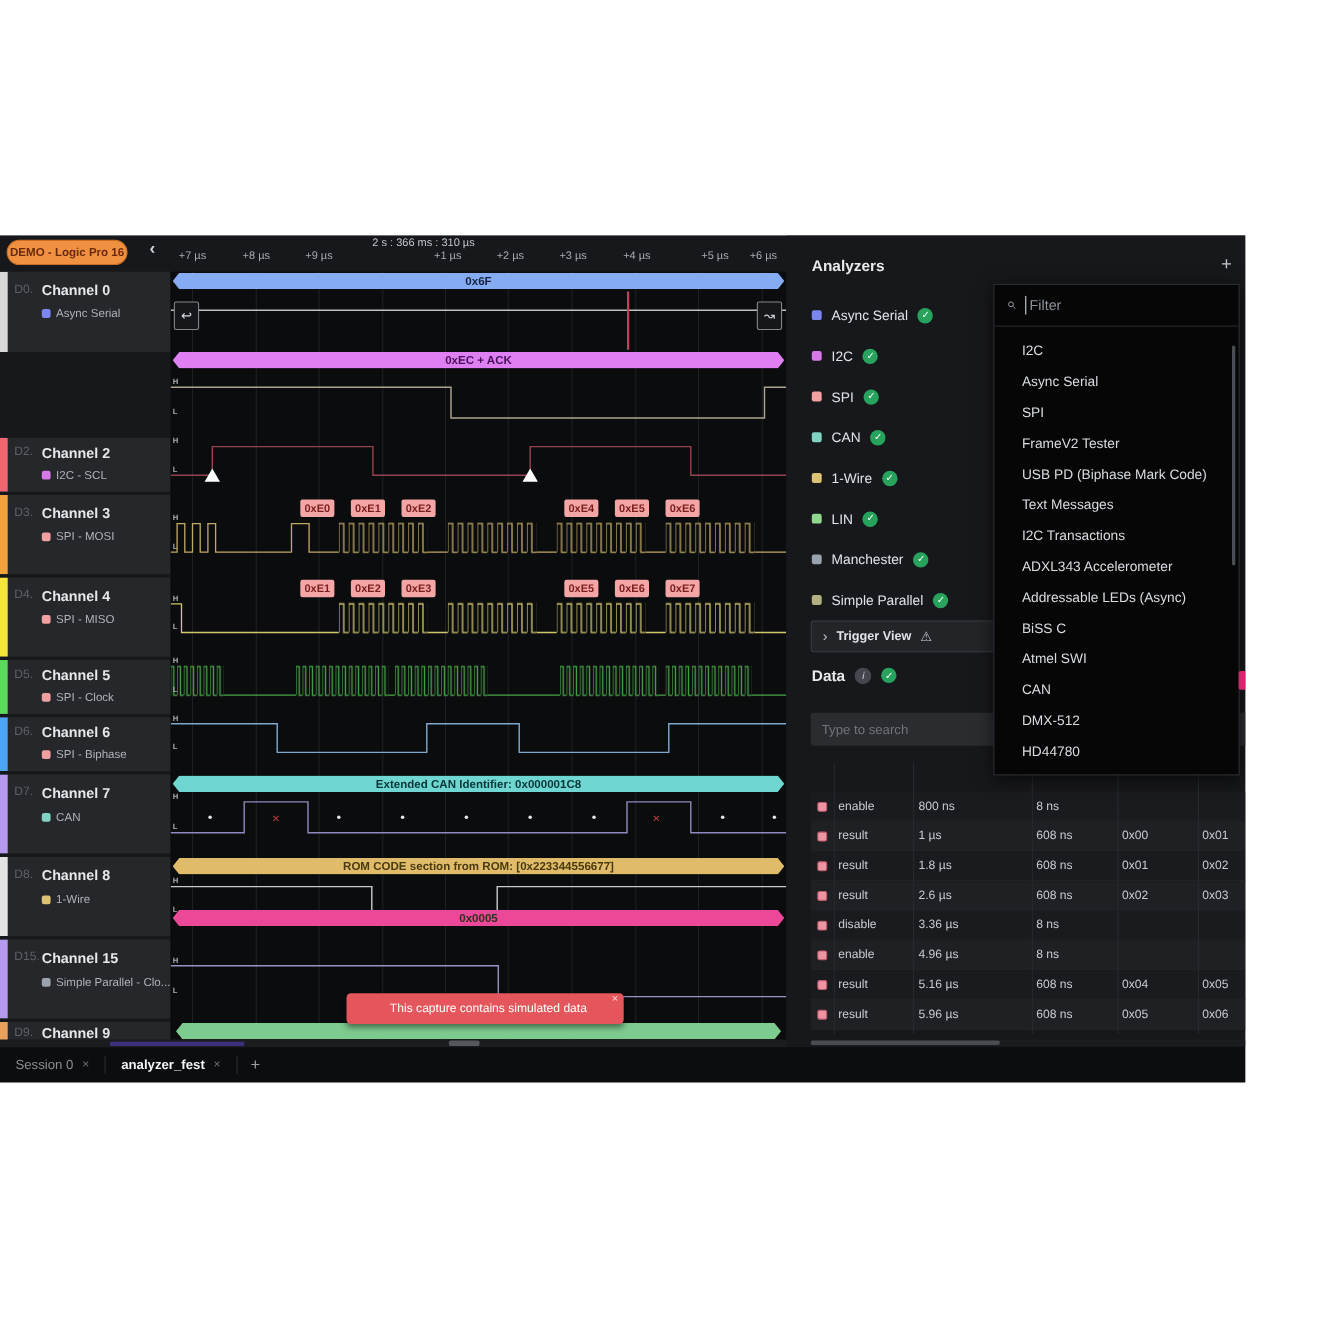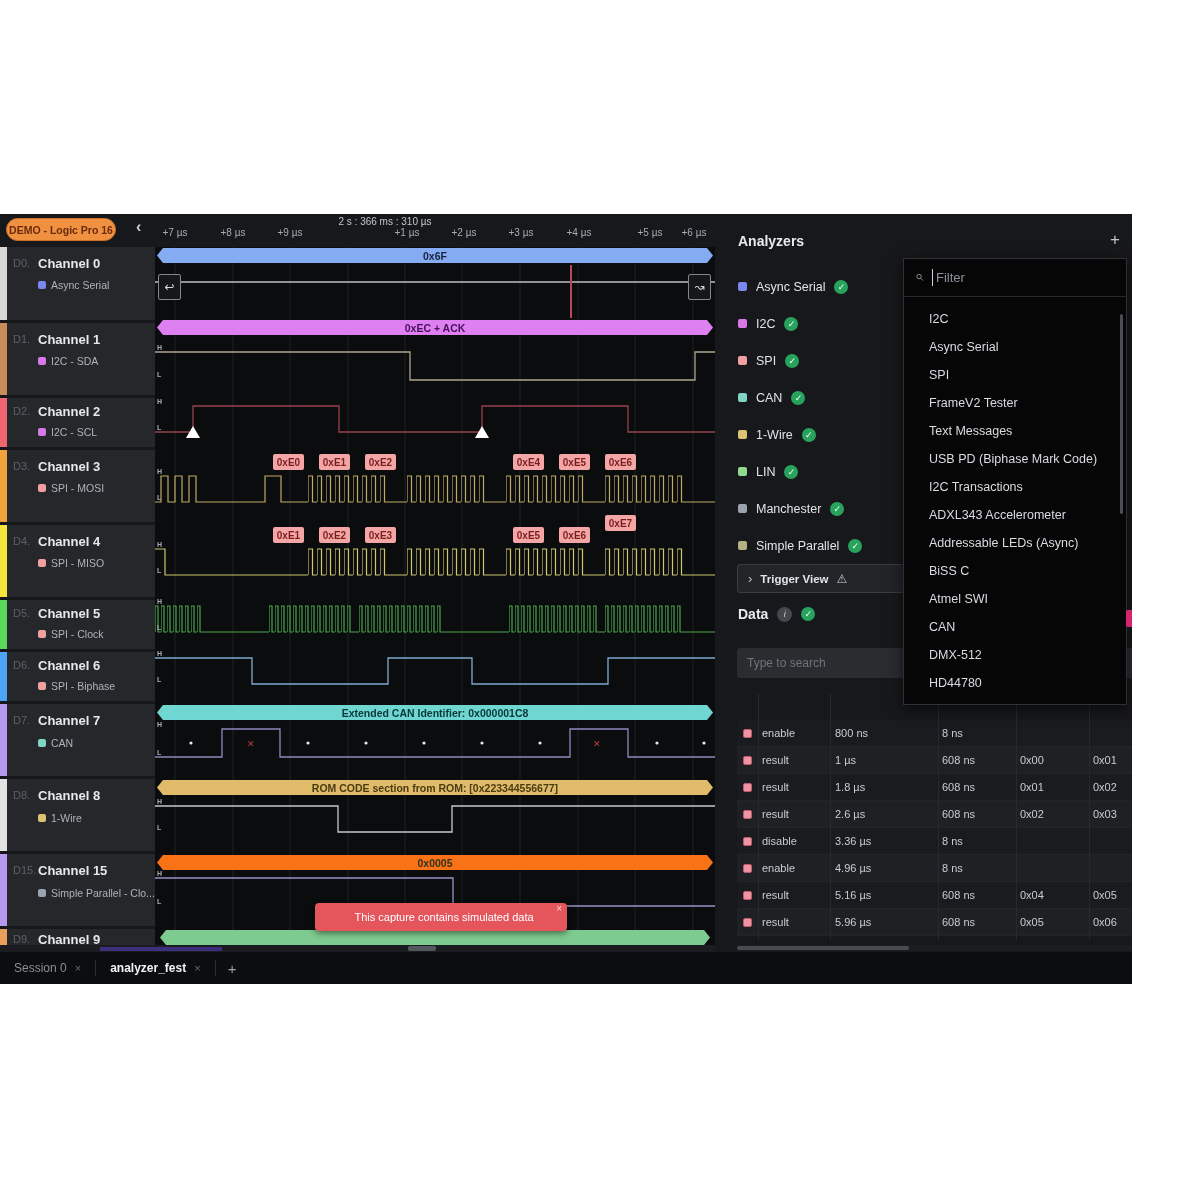--- a/index.html
+++ b/index.html
@@ -129,29 +129,20 @@
 
   <div class="ch" style="top:33px;height:73px">
     <span class="strip" style="background: rgb(216, 216, 216);"></span>
     <span class="chid" style="top:10px">D0.</span>
     <div class="chname" style="top:9px">Channel 0</div>
     <div class="chtag" style="top:32px">
           <span class="dot" style="background: rgb(123, 134, 238);"></span>
           <span class="t">Async Serial</span>
         </div>
   </div>
-  <div class="ch" style="top:109px;height:72px">
-    <span class="strip" style="background: rgb(201, 141, 90);"></span>
-    <span class="chid" style="top:10px">D1.</span>
-    <div class="chname" style="top:9px">Channel 1</div>
-    <div class="chtag" style="top:32px">
-          <span class="dot" style="background: rgb(214, 120, 232);"></span>
-          <span class="t">I2C - SDA</span>
-        </div>
-  </div>
   <div class="ch" style="top:184px;height:49px">
     <span class="strip" style="background: rgb(239, 102, 112);"></span>
     <span class="chid" style="top:7px">D2.</span>
     <div class="chname" style="top:6px">Channel 2</div>
     <div class="chtag" style="top:28px">
           <span class="dot" style="background: rgb(214, 120, 232);"></span>
           <span class="t">I2C - SCL</span>
         </div>
   </div>
   <div class="ch" style="top:236px;height:72px">
@@ -295,40 +286,40 @@
 
       <path d="M0,559 H183 V585 H297 V559 H560" fill="none" stroke-width="1.3" stroke="#c8c8c8"></path>
 
       <path d="M0,631 H298 V659 H560" fill="none" stroke-width="1.3" stroke="#9793c2"></path>
     </svg>
 
     <div class="framebar" style="left: 2px; top: 1px; width: 556px; color: rgb(22, 35, 63); background: rgb(133, 172, 242);">0x6F</div>
     <div class="framebar" style="left: 2px; top: 73px; width: 556px; color: rgb(71, 16, 89); background: rgb(223, 128, 242);">0xEC + ACK</div>
     <div class="framebar" style="left: 2px; top: 458px; width: 556px; color: rgb(7, 55, 55); background: rgb(111, 214, 210);">Extended CAN Identifier: 0x000001C8</div>
     <div class="framebar" style="left: 2px; top: 533px; width: 556px; color: rgb(74, 58, 16); background: rgb(224, 188, 106);">ROM CODE section from ROM: [0x223344556677]</div>
-    <div class="framebar" style="left: 2px; top: 608px; width: 556px; color: rgb(51, 48, 29); background: #f97316;">0x0005</div>
+    <div class="framebar" style="left: 2px; top: 580px; width: 556px; color: rgb(51, 48, 29); background: #ec4899;">0x0005</div>
     <div class="framebar" style="left: 5px; top: 683px; width: 550px; background: rgb(126, 203, 143);"></div>
 
     <div class="glyphbox" style="left:3px;top:27px">↩</div>
     <div class="glyphbox" style="left:533px;top:27px">↝</div>
     <div class="playhead"></div>
 
     <div class="badge" style="left:118px;top:207px">0xE0</div>
     <div class="badge" style="left:164px;top:207px">0xE1</div>
     <div class="badge" style="left:210px;top:207px">0xE2</div>
     <div class="badge" style="left:358px;top:207px">0xE4</div>
     <div class="badge" style="left:404px;top:207px">0xE5</div>
     <div class="badge" style="left:450px;top:207px">0xE6</div>
 
     <div class="badge" style="left:118px;top:280px">0xE1</div>
     <div class="badge" style="left:164px;top:280px">0xE2</div>
     <div class="badge" style="left:210px;top:280px">0xE3</div>
     <div class="badge" style="left:358px;top:280px">0xE5</div>
     <div class="badge" style="left:404px;top:280px">0xE6</div>
-    <div class="badge" style="left:450px;top:268px">0xE7</div>
+    <div class="badge" style="left:450px;top:280px">0xE7</div>
 
     <span class="hl" style="top:97px">H</span>
         <span class="hl" style="top:124px">L</span>
     <span class="hl" style="top:151px">H</span>
         <span class="hl" style="top:177px">L</span>
     <span class="hl" style="top:221px">H</span>
         <span class="hl" style="top:247px">L</span>
     <span class="hl" style="top:294px">H</span>
         <span class="hl" style="top:320px">L</span>
     <span class="hl" style="top:351px">H</span>
@@ -503,22 +494,22 @@
             <circle cx="5" cy="5" r="3.6" fill="none" stroke="#9aa0a8" stroke-width="1.4"></circle>
             <line x1="8" y1="8" x2="11.5" y2="11.5" stroke="#9aa0a8" stroke-width="1.4"></line>
           </svg>
       <input placeholder="Filter" style="">
     </div>
     <div class="dd-list">
       <div class="dd-item">I2C</div>
           <div class="dd-item">Async Serial</div>
           <div class="dd-item">SPI</div>
           <div class="dd-item">FrameV2 Tester</div>
+          <div class="dd-item">USB PD (Biphase Mark Code)</div>
           <div class="dd-item">Text Messages</div>
-          <div class="dd-item">USB PD (Biphase Mark Code)</div>
           <div class="dd-item">I2C Transactions</div>
           <div class="dd-item">ADXL343 Accelerometer</div>
           <div class="dd-item">Addressable LEDs (Async)</div>
           <div class="dd-item">BiSS C</div>
           <div class="dd-item">Atmel SWI</div>
           <div class="dd-item">CAN</div>
           <div class="dd-item">DMX-512</div>
           <div class="dd-item">HD44780</div>
     </div>
     <div class="dd-scroll"></div>

